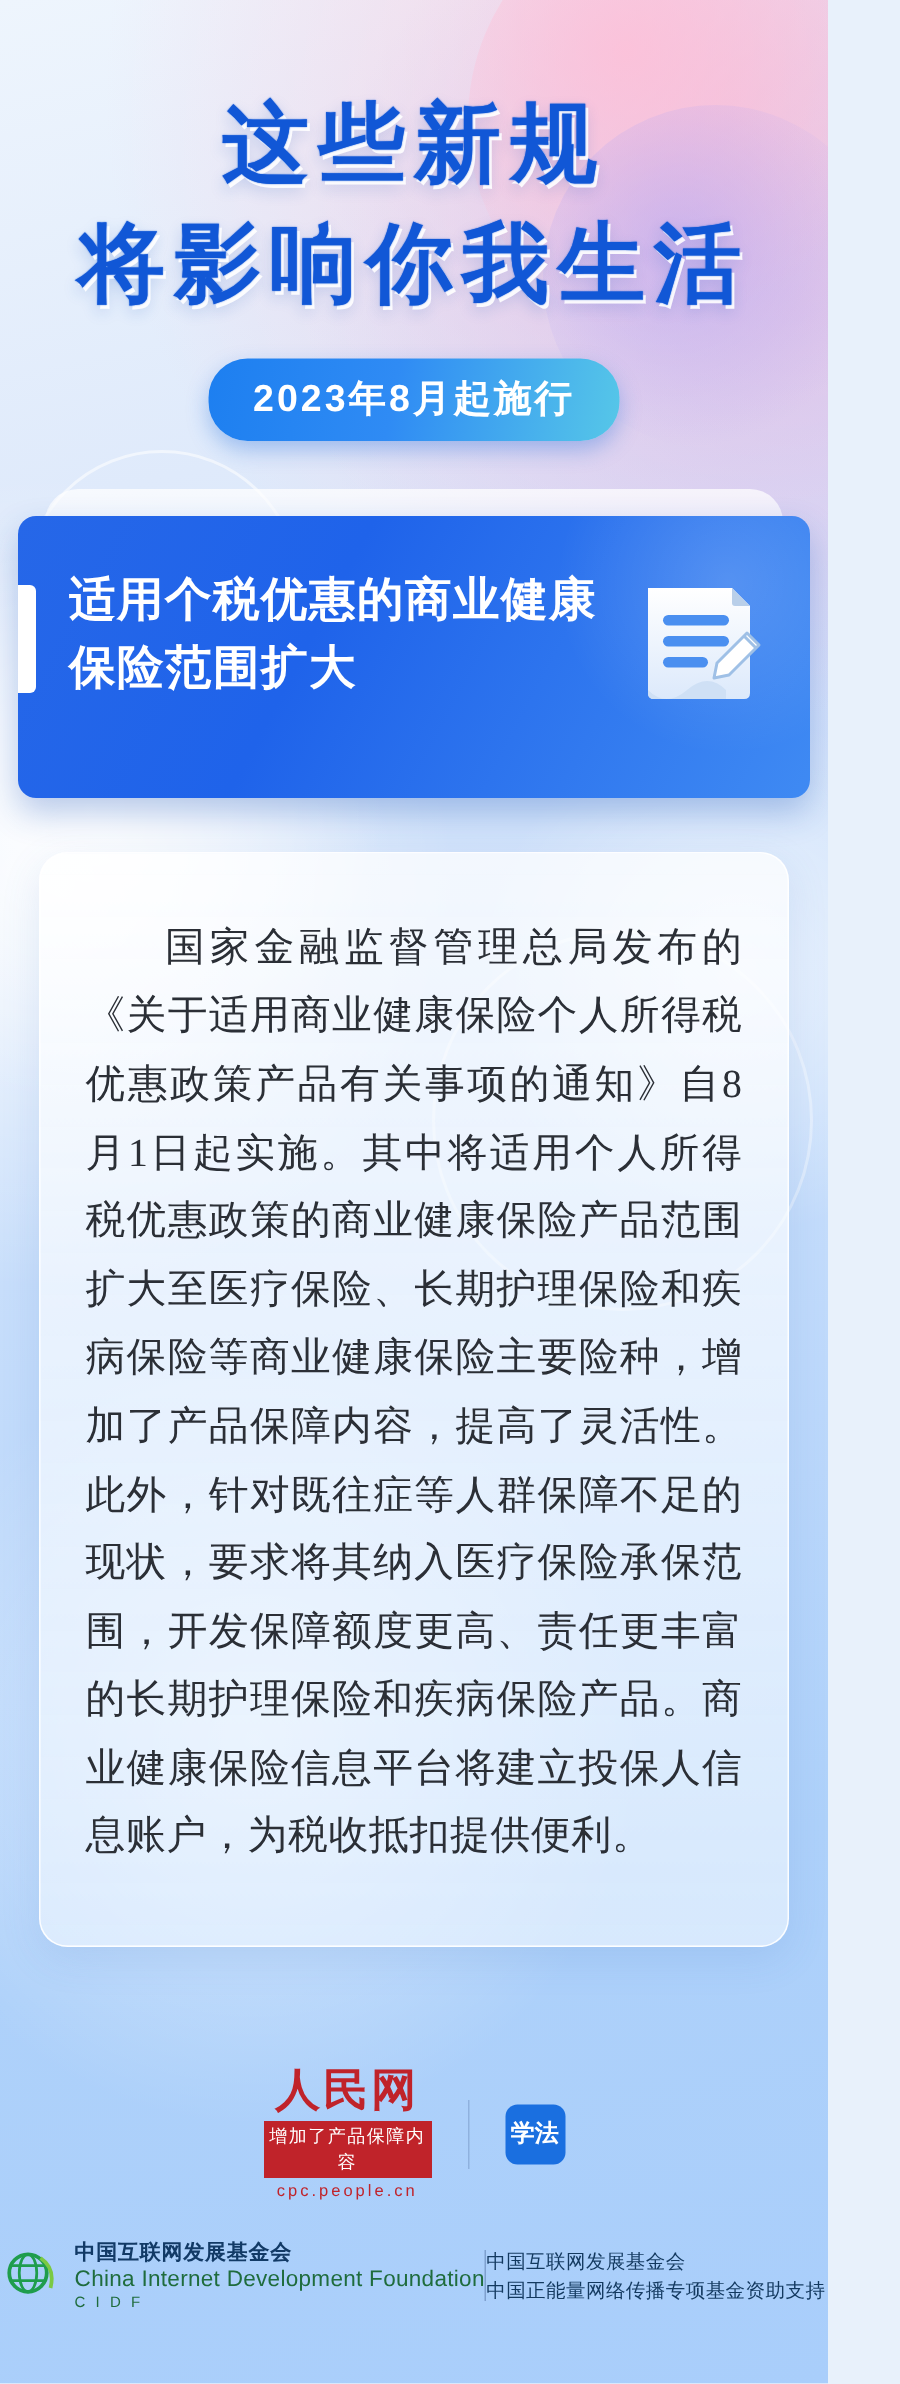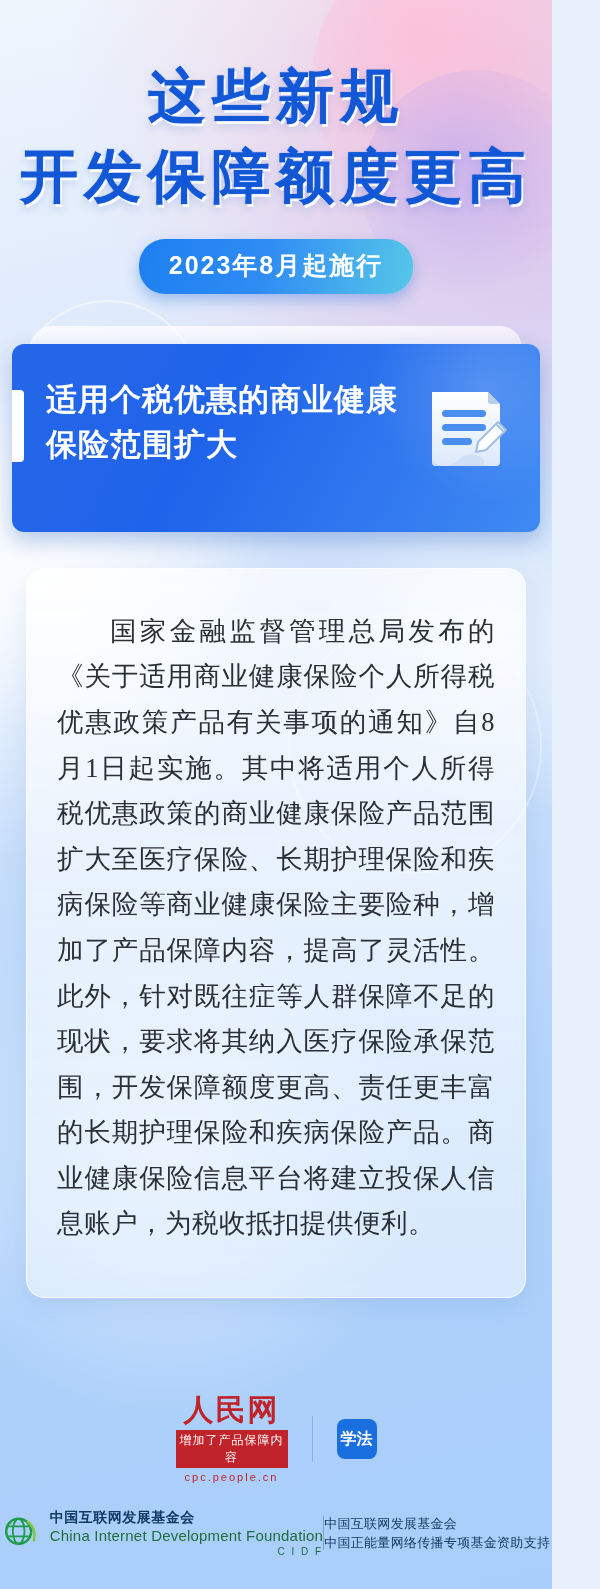--- a/index.html
+++ b/index.html
@@ -176,21 +176,21 @@
     text-indent: 2em;
     letter-spacing: 0.5px;
     font-family: "Liberation Serif", serif;
   }
 
   
   .footer {
     position: absolute;
     left: 0; right: 0;
     bottom: 0;
-    padding-bottom: 32px;
+    padding-bottom: 48px;
   }
   .logos {
     display: flex;
     align-items: center;
     justify-content: center;
     gap: 24px;
     margin-bottom: 26px;
   }
   .logo-people {
     text-align: center;
@@ -273,21 +273,21 @@
   }
   .cidf-text .t2 {
     font-size: 15px;
     color: #1f6c3d;
     letter-spacing: 0.2px;
   }
   .cidf-abbr {
     font-size: 10px;
     color: #1f6c3d;
     letter-spacing: 2px;
-    text-align: right;
+    text-align: left;
     margin-top: 2px;
   }
   .credit-divider {
     width: 1px;
     height: 34px;
     background: rgba(60,90,140,0.4);
   }
   .credit-lines div {
     font-size: 13px;
     line-height: 1.5;
@@ -303,21 +303,21 @@
   <div class="blob blob-1"></div>
   <div class="blob blob-2"></div>
   <div class="blob blob-3"></div>
   <div class="blob blob-4"></div>
   <div class="blob blob-5"></div>
   <div class="ring ring-1"></div>
   <div class="ring ring-2"></div>
 
   <div class="headline">
     <div class="headline-line l1">这些新规</div>
-    <div class="headline-line l2">开发保障额度更高</div>
+    <div class="headline-line l2">将影响你我生活</div>
     <div class="date-pill">2023年8月起施行</div>
   </div>
 
   <div class="card-wrap">
     <div class="card-shadow-back"></div>
 
     <div class="title-card">
       <div class="title-accent"></div>
       <div class="title-text">适用个税优惠的商业健康保险范围扩大</div>
       <svg class="doc-icon" viewBox="0 0 96 96">

